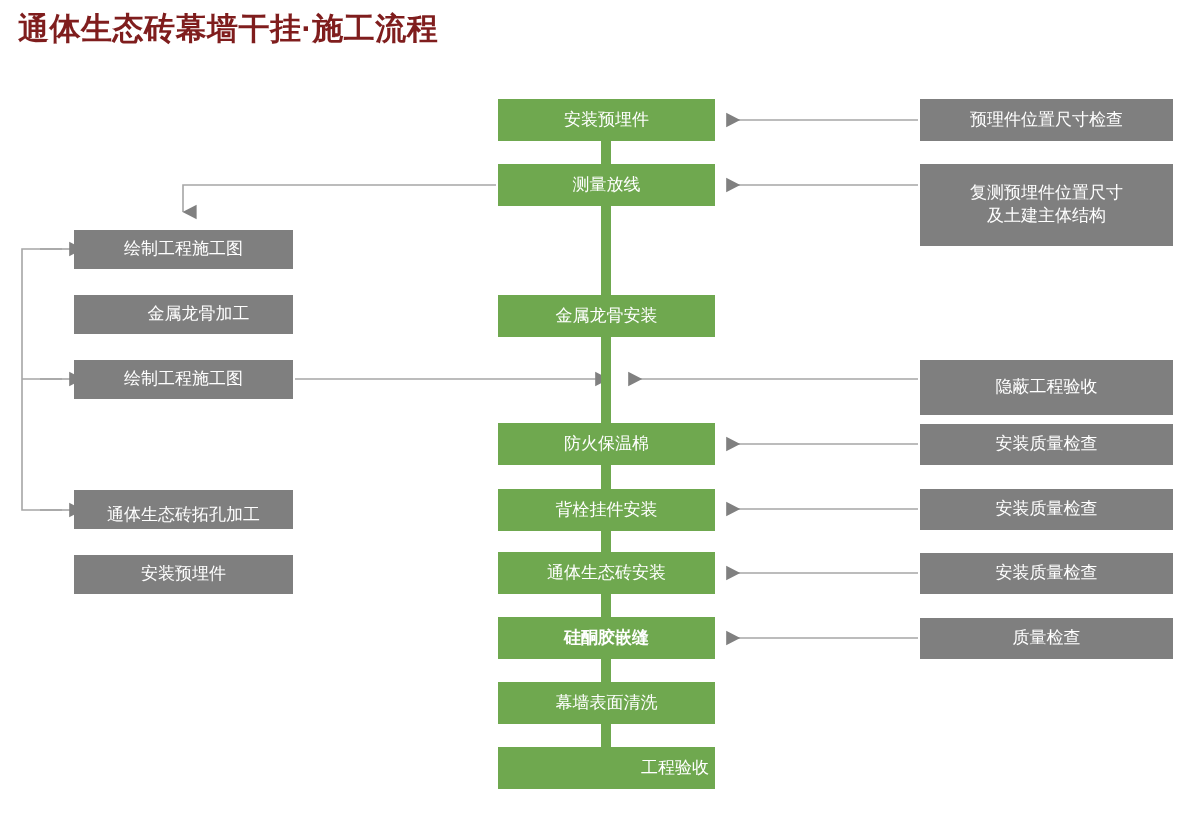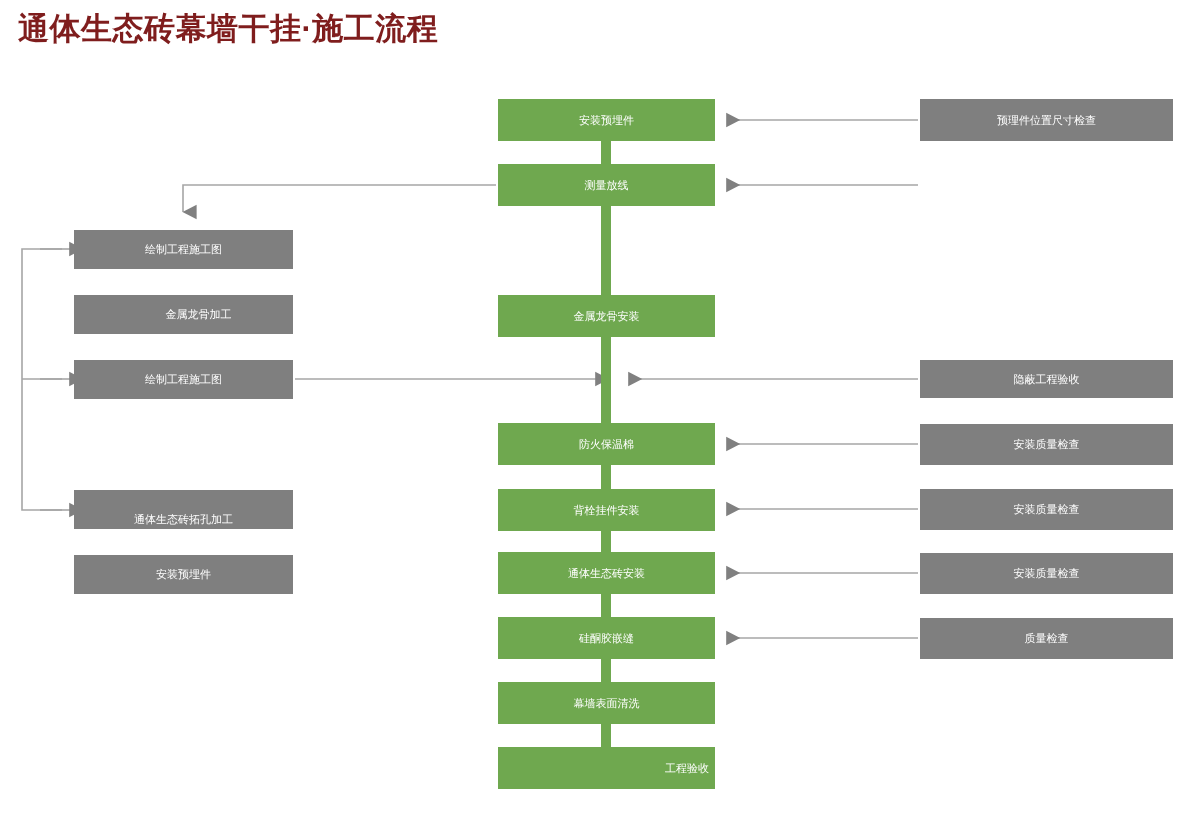--- a/index.html
+++ b/index.html
@@ -26,21 +26,21 @@
     letter-spacing: 0.5px;
     white-space: nowrap;
   }
   .node {
     position: absolute;
     display: flex;
     align-items: center;
     justify-content: center;
     text-align: center;
     color: #ffffff;
-    font-size: 11px;
+    font-size: 17px;
     line-height: 1.35;
     font-weight: 400;
     padding: 2px 6px;
     z-index: 3;
   }
   .node.green { background: #6fa84f; }
   .node.gray  { background: #7f7f7f; }
   .node .txt { display: block; }
 
   
@@ -139,21 +139,21 @@
   </div>
   <div class="node green" style="left:498px; top:423px; width:217px; height:42px;">
     <span class="txt">防火保温棉</span>
   </div>
   <div class="node green" style="left:498px; top:489px; width:217px; height:42px;">
     <span class="txt">背栓挂件安装</span>
   </div>
   <div class="node green" style="left:498px; top:552px; width:217px; height:42px;">
     <span class="txt">通体生态砖安装</span>
   </div>
-  <div class="node green" style="left:498px; top:617px; width:217px; height:42px;">
+  <div class="node green" style="left:498px; top:617px; width:217px; height:42px;font-weight:bold;">
     <span class="txt">硅酮胶嵌缝</span>
   </div>
   <div class="node green" style="left:498px; top:682px; width:217px; height:42px;">
     <span class="txt">幕墙表面清洗</span>
   </div>
   <div class="node green" style="left:498px; top:747px; width:217px; height:42px;justify-content:flex-end;">
     <span class="txt">工程验收</span>
   </div>
 
   <div class="node gray" style="left:74px; top:230px; width:219px; height:39px;">
@@ -168,21 +168,25 @@
   <div class="node gray" style="left:74px; top:490px; width:219px; height:39px;align-items:flex-end;">
     <span class="txt">通体生态砖拓孔加工</span>
   </div>
   <div class="node gray" style="left:74px; top:555px; width:219px; height:39px;">
     <span class="txt">安装预埋件</span>
   </div>
 
   <div class="node gray" style="left:920px; top:99px; width:253px; height:42px;">
     <span class="txt">预理件位置尺寸检查</span>
   </div>
-  <div class="node gray" style="left:920px; top:360px; width:253px; height:38px;">
+  <div class="node gray" style="left:920px; top:164px; width:253px; height:82px;">
+    <span class="txt multi" style="white-space:pre-line;">复测预埋件位置尺寸
+及土建主体结构</span>
+  </div>
+  <div class="node gray" style="left:920px; top:360px; width:253px; height:55px;">
     <span class="txt">隐蔽工程验收</span>
   </div>
   <div class="node gray" style="left:920px; top:424px; width:253px; height:41px;">
     <span class="txt">安装质量检查</span>
   </div>
   <div class="node gray" style="left:920px; top:489px; width:253px; height:41px;">
     <span class="txt">安装质量检查</span>
   </div>
   <div class="node gray" style="left:920px; top:553px; width:253px; height:41px;">
     <span class="txt">安装质量检查</span>

